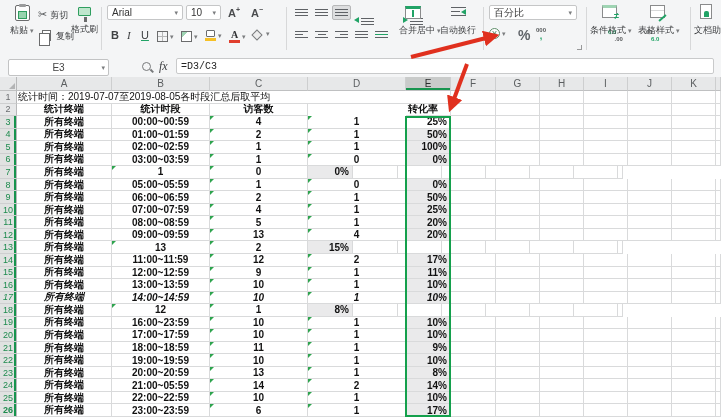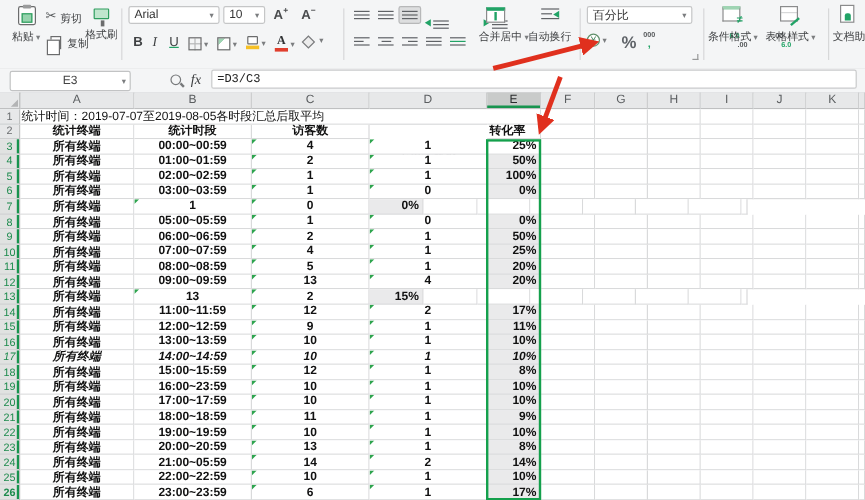--- a/index.html
+++ b/index.html
@@ -536,21 +536,20 @@
         <div class="c" style="width: 44px;"></div>
         <div class="c" style="width: 44px;"></div>
         <div class="c" style="width: 44px;"></div>
         <div class="c" style="width: 44px;"></div>
         <div class="c" style="width: 44px;"></div>
         <div class="c" style="width: 5px;"></div>
       </div>
       <div class="grow" style="top: 213.154px; height: 12.5385px;">
         <div class="rh sel" style="width: 17px;">18</div>
         <div class="c" style="width: 95px;">所有终端</div>
-        <div class="c" style="width: 98px;">15:00~15:59</div>
         <div class="c tri" style="width: 98px;">12</div>
         <div class="c tri" style="width: 98px;">1</div>
         <div class="c esel" style="width: 45px;">8%</div>
         <div class="c" style="width: 45px;"></div>
         <div class="c" style="width: 44px;"></div>
         <div class="c" style="width: 44px;"></div>
         <div class="c" style="width: 44px;"></div>
         <div class="c" style="width: 44px;"></div>
         <div class="c" style="width: 44px;"></div>
         <div class="c" style="width: 5px;"></div>

